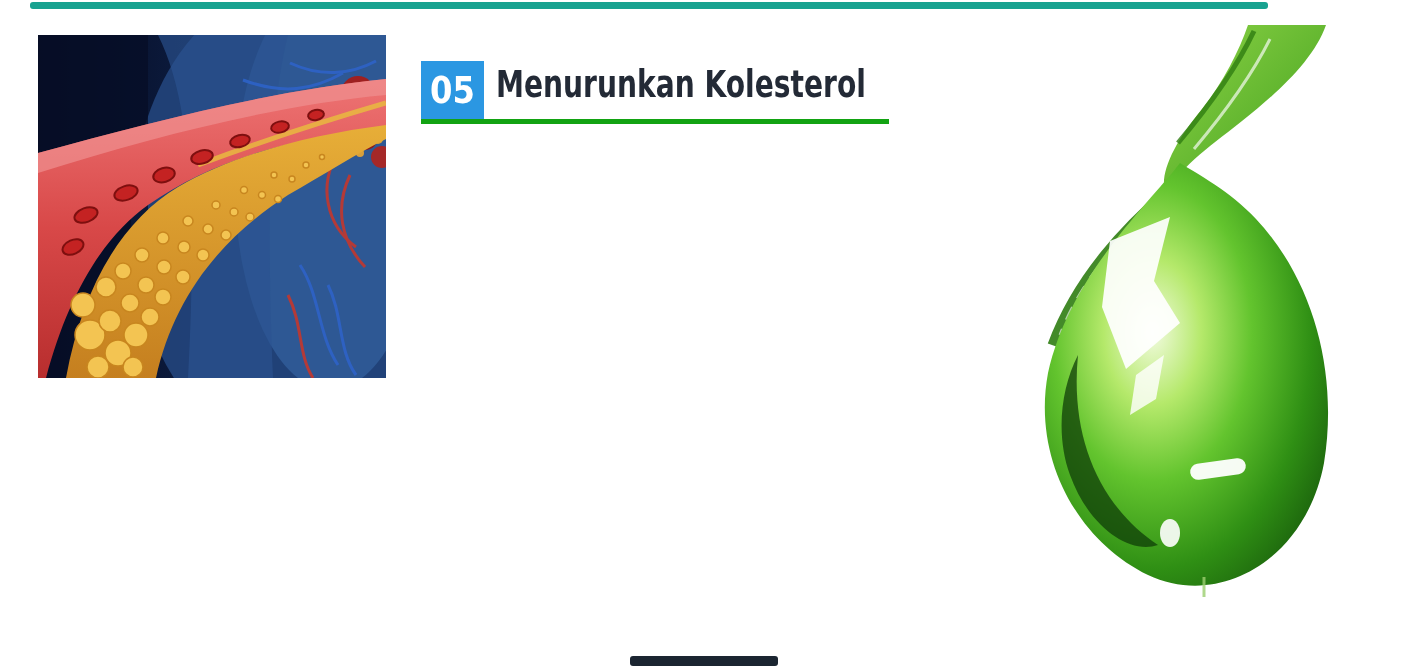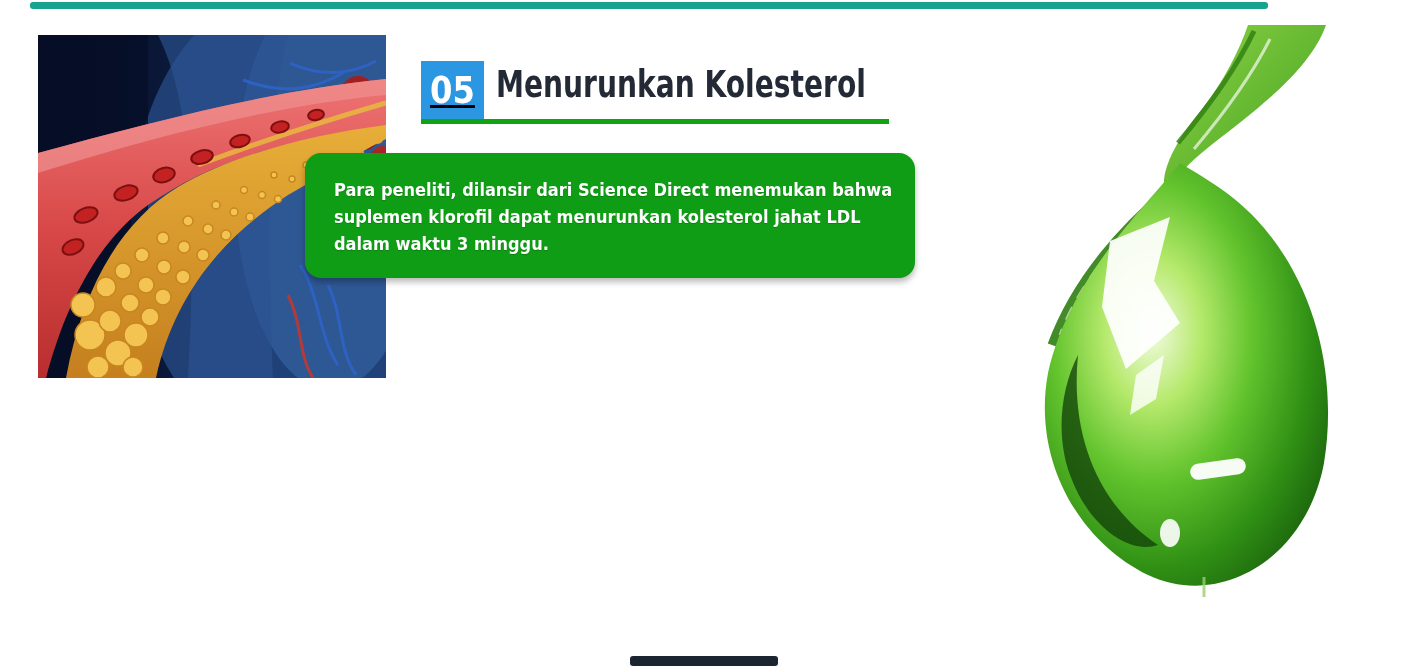--- a/index.html
+++ b/index.html
@@ -12,21 +12,21 @@
              background:#18A290; border-radius:3px; }
   .bottom-bar { position:absolute; left:630px; top:656px; width:148px; height:10px;
                 background:#1B2531; border-radius:3px; }
 
   
   .artery-img { position:absolute; left:38px; top:35px; width:348px; height:343px;
                 overflow:hidden; z-index:1; }
 
   
   .num-box { position:absolute; left:421px; top:61px; width:63px; height:58px;
-             background:#2B97E2; z-index:3; display:flex; align-items:center; justify-content:center;text-decoration:underline; }
+             background:#2B97E2; z-index:3; display:flex; align-items:center; justify-content:center; }
   .num-box span { color:#ffffff; font-weight:bold; font-size:38px;
                   transform:scaleX(0.85); display:inline-block; }
   .section-title { position:absolute; left:496px; top:63px; height:56px; z-index:3;
                    display:flex; }
   .section-title span { color:#232A36; font-weight:bold; font-size:37px; white-space:nowrap;
                         transform:scaleX(0.76); transform-origin:left center; display:inline-block; }
   .title-underline { position:absolute; left:421px; top:119px; width:468px; height:5px;
                      background:#12A312; z-index:3; }
 
   
@@ -154,25 +154,20 @@
   </div>
 
   <div class="num-box">
     <span>05</span>
   </div>
   <div class="section-title">
     <span>Menurunkan Kolesterol</span>
   </div>
   <div class="title-underline"></div>
 
-  <div class="info-card">
-    <div class="card-line">Para peneliti, dilansir dari Science Direct menemukan bahwa</div>
-    <div class="card-line">suplemen klorofil dapat menurunkan kolesterol jahat LDL</div>
-    <div class="card-line">dalam waktu 3 minggu.</div>
-  </div>
 
   <div class="drop-img">
     <svg width="320" height="575" viewBox="0 0 320 575" xmlns="http://www.w3.org/2000/svg">
       <defs>
         <radialGradient id="dropG" cx="0.38" cy="0.40" r="0.78">
           <stop offset="0" stop-color="#F2FBE0"></stop>
           <stop offset="0.22" stop-color="#B5E96B"></stop>
           <stop offset="0.45" stop-color="#63C42E"></stop>
           <stop offset="0.72" stop-color="#2F8F14"></stop>
           <stop offset="1" stop-color="#14520A"></stop>

